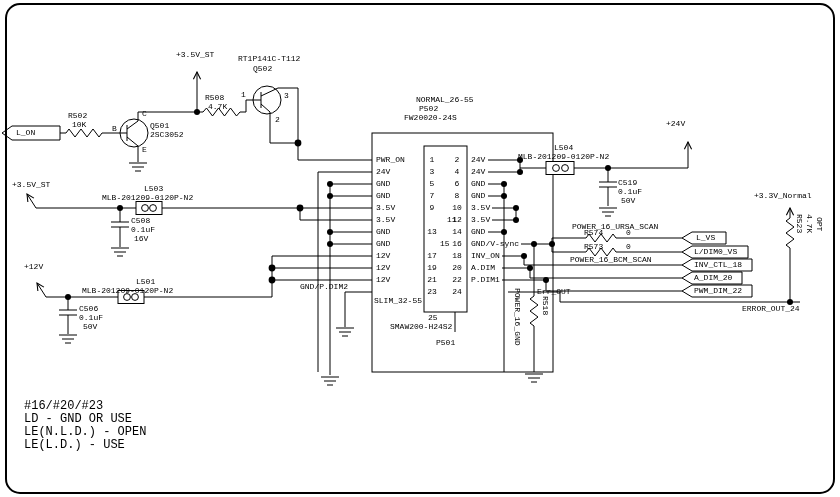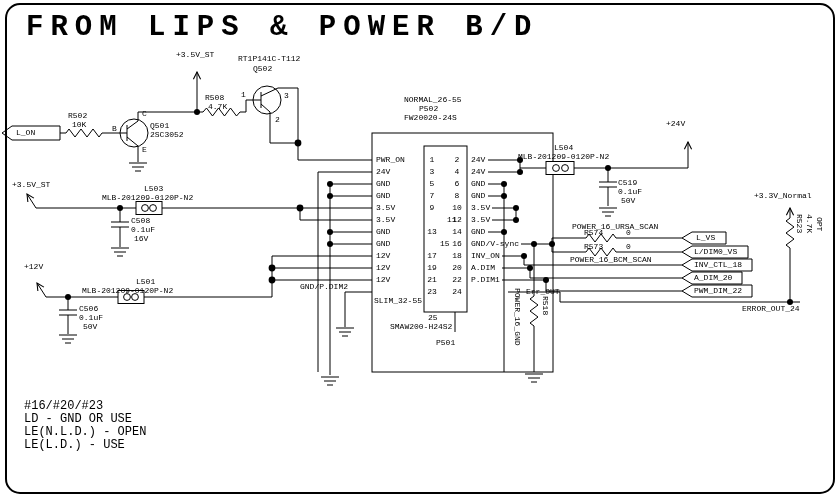--- a/index.html
+++ b/index.html
@@ -199,21 +199,20 @@
         <circle cx="516" cy="220" r="3"></circle>
     <circle cx="534" cy="244" r="3"></circle>
         <circle cx="552" cy="244" r="3"></circle>
     <circle cx="524" cy="256" r="3"></circle>
         <circle cx="530" cy="268" r="3"></circle>
         <circle cx="546" cy="280" r="3"></circle>
     <circle cx="790" cy="302" r="3"></circle>
   </g>
 </svg>
 
-<div class="title">FROM LIPS &amp; POWER B/D</div>
 
 <span class="lbl" style="left:16px;top:128px">L_ON</span>
 <span class="lbl" style="left:68px;top:111px">R502</span>
 <span class="lbl" style="left:72px;top:120px">10K</span>
 <span class="lbl" style="left:150px;top:121px">Q501</span>
 <span class="lbl" style="left:150px;top:130px">2SC3052</span>
 <span class="lbl" style="left:112px;top:124px">B</span>
 <span class="lbl" style="left:142px;top:109px">C</span>
 <span class="lbl" style="left:142px;top:145px">E</span>
 
@@ -233,21 +232,21 @@
 <span class="lbl" style="left:131px;top:225px">0.1uF</span>
 <span class="lbl" style="left:134px;top:234px">16V</span>
 
 <span class="lbl" style="left:24px;top:262px">+12V</span>
 <span class="lbl" style="left:136px;top:277px">L501</span>
 <span class="lbl" style="left:82px;top:286px">MLB-201209-0120P-N2</span>
 <span class="lbl" style="left:79px;top:304px">C506</span>
 <span class="lbl" style="left:79px;top:313px">0.1uF</span>
 <span class="lbl" style="left:83px;top:322px">50V</span>
 
-<span class="lbl" style="left:404px;top:95px">NORMAL_26-55</span>
+<span class="lbl" style="left:416px;top:95px">NORMAL_26-55</span>
 <span class="lbl" style="left:419px;top:104px">P502</span>
 <span class="lbl" style="left:404px;top:113px">FW20020-24S</span>
 <span class="lbl" style="left:300px;top:282px">GND/P.DIM2</span>
 <span class="lbl" style="left:374px;top:296px">SLIM_32-55</span>
 <span class="lbl" style="left:428px;top:313px">25</span>
 <span class="lbl" style="left:390px;top:322px">SMAW200-H24S2</span>
 <span class="lbl" style="left:436px;top:338px">P501</span>
 <div id="pin-rows">
       <span class="lbl" style="left: 376px; top: 155px; width: 46px; text-align: left;">PWR_ON</span>
       <span class="lbl" style="left: 425px; top: 155px; width: 14px; text-align: center;">1</span>
@@ -288,21 +287,21 @@
       <span class="lbl" style="left: 376px; top: 263px; width: 46px; text-align: left;">12V</span>
       <span class="lbl" style="left: 425px; top: 263px; width: 14px; text-align: center;">19</span>
       <span class="lbl" style="left: 450px; top: 263px; width: 14px; text-align: center;">20</span>
       <span class="lbl" style="left: 471px; top: 263px;">A.DIM</span>
       <span class="lbl" style="left: 376px; top: 275px; width: 46px; text-align: left;">12V</span>
       <span class="lbl" style="left: 425px; top: 275px; width: 14px; text-align: center;">21</span>
       <span class="lbl" style="left: 450px; top: 275px; width: 14px; text-align: center;">22</span>
       <span class="lbl" style="left: 471px; top: 275px;">P.DIM1</span>
       <span class="lbl" style="left: 425px; top: 287px; width: 14px; text-align: center;">23</span>
       <span class="lbl" style="left: 450px; top: 287px; width: 14px; text-align: center;">24</span>
-      <span class="lbl" style="left: 485px; top: 287px; padding-left: 41px;">Err_OUT</span>
+      <span class="lbl" style="left: 496px; top: 287px; padding-left: 41px;">Err_OUT</span>
     </div>
 
 <span class="lbl" style="left:554px;top:143px">L504</span>
 <span class="lbl" style="left:518px;top:152px">MLB-201209-0120P-N2</span>
 <span class="lbl" style="left:666px;top:119px">+24V</span>
 <span class="lbl" style="left:618px;top:178px">C519</span>
 <span class="lbl" style="left:618px;top:187px">0.1uF</span>
 <span class="lbl" style="left:621px;top:196px">50V</span>
 
 <span class="lbl" style="left:572px;top:222px">POWER_16_URSA_SCAN</span>

